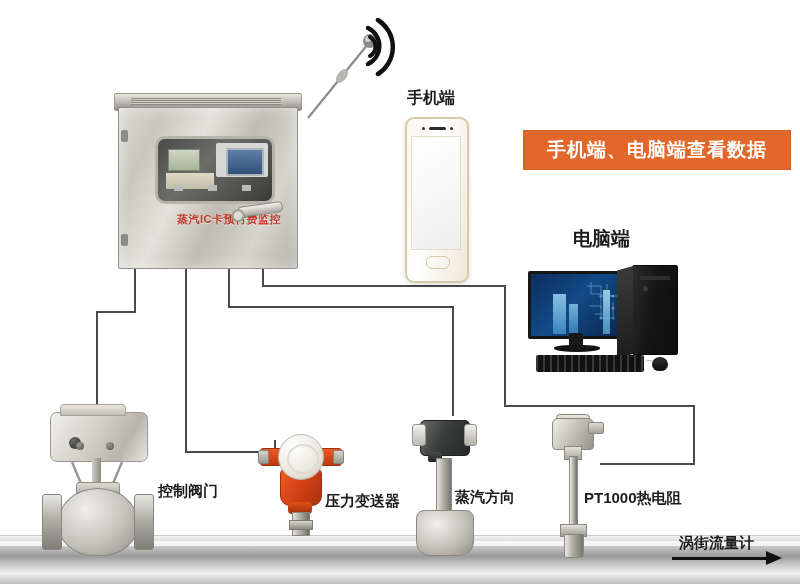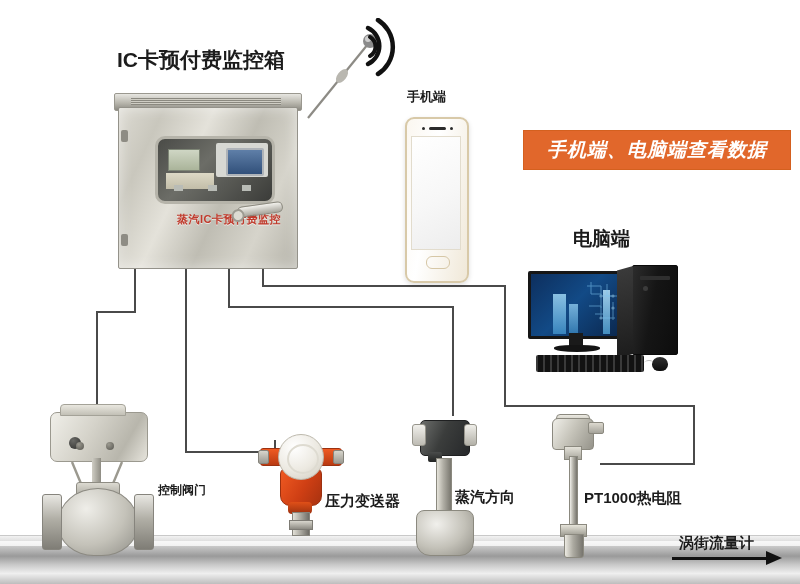--- a/index.html
+++ b/index.html
@@ -18,28 +18,28 @@
   .pipe{position:absolute;left:0;bottom:0;width:800px;height:48px;
         background:linear-gradient(to bottom,#f2f2f2 0%,#d9d9d9 14%,#9a9a9a 42%,
                    #c9c9c9 60%,#efefef 78%,#bdbdbd 100%);
         border-top:1px solid #c9c9c9;}
   .pipe-top-hl{position:absolute;left:0;top:5px;width:800px;height:5px;
         background:rgba(255,255,255,.75);}
 
   
   .banner{position:absolute;left:523px;top:130px;width:268px;height:40px;
           background:#e1672b;display:flex;align-items:center;justify-content:center;
-          box-shadow:0 0 0 1px #d4601f inset;font-style:italic;}
+          box-shadow:0 0 0 1px #d4601f inset;}
   .banner span{color:#fff;font-size:19px;font-weight:700;letter-spacing:1px;}
 
   
   #title-ic{left:117px;top:46px;font-size:21px;font-weight:700;}
-  #lbl-phone{left:407px;top:88px;font-size:13px;}
+  #lbl-phone{left:407px;top:88px;font-size:16px;}
   #lbl-pc{left:573px;top:226px;font-size:19px;}
-  #lbl-valve{left:158px;top:482px;font-size:12px;}
+  #lbl-valve{left:158px;top:482px;font-size:15px;}
   #lbl-press{left:325px;top:492px;font-size:15px;}
   #lbl-vortex{left:455px;top:488px;font-size:15px;}
   #lbl-pt{left:584px;top:489px;font-size:15px;}
   #lbl-steam{left:679px;top:534px;font-size:15px;}
 
   
   .antenna-wrap{position:absolute;left:300px;top:14px;width:120px;height:110px;}
   .ant-rod{position:absolute;left:0;top:0;width:100%;height:100%;}
   .wifi{position:absolute;left:48px;top:4px;}
 
@@ -242,21 +242,20 @@
       <circle cx="70" cy="27" r="7" fill="#8b8b8b"></circle>
       <circle cx="68" cy="25" r="3" fill="#cfcfcf"></circle>
     </svg>
     <svg class="wifi" width="62" height="60" viewBox="0 0 62 60">
       <path d="M20 46 A20 20 0 0 0 20 10" fill="none" stroke="#111" stroke-width="4.5" stroke-linecap="round"></path>
       <path d="M22 38 A11 11 0 0 0 22 19" fill="none" stroke="#111" stroke-width="4" stroke-linecap="round"></path>
       <path d="M30 56 A32 32 0 0 0 30 2" fill="none" stroke="#111" stroke-width="4.5" stroke-linecap="round"></path>
     </svg>
   </div>
 
-  <div class="lbl" id="title-ic">IC卡预付费监控箱</div>
 
   <div class="cbox">
     <div class="cbox-hood">
       <div class="cbox-hood-slots"></div>
     </div>
     <div class="cbox-body">
       <div class="cbox-hingeL" style="top:22px;"></div>
       <div class="cbox-hingeL" style="top:126px;"></div>
 
       <div class="cbox-window">

